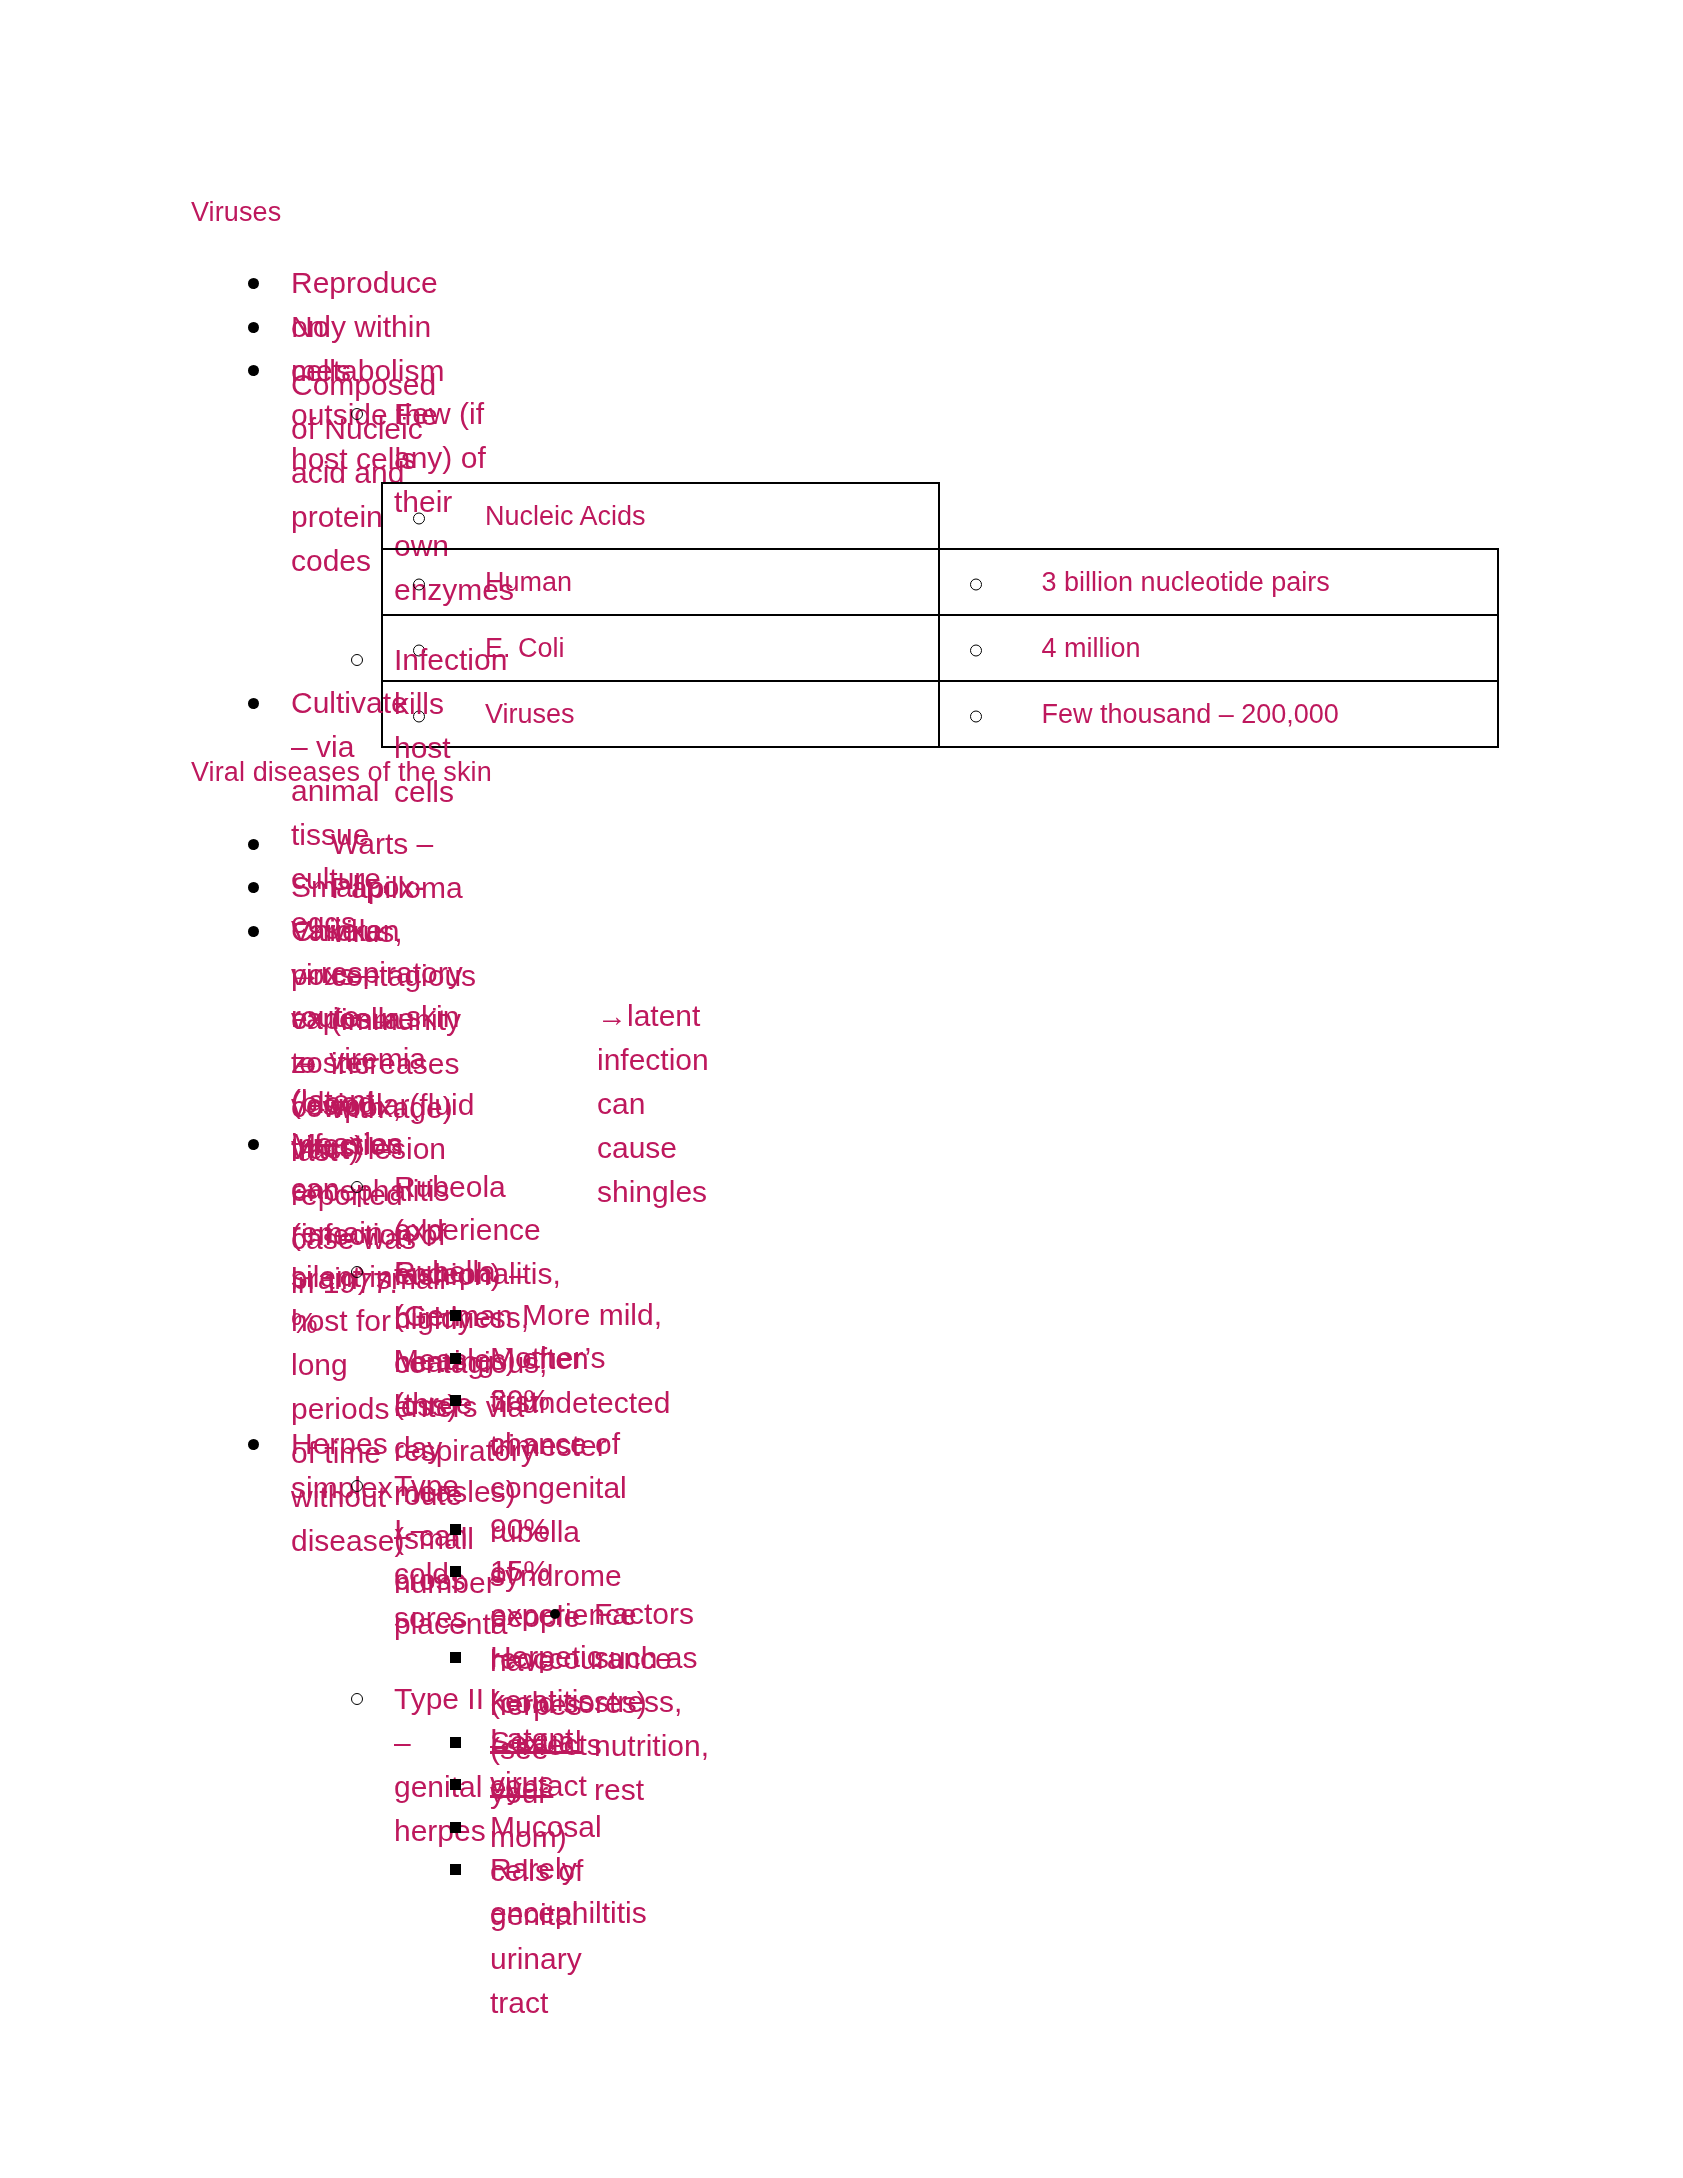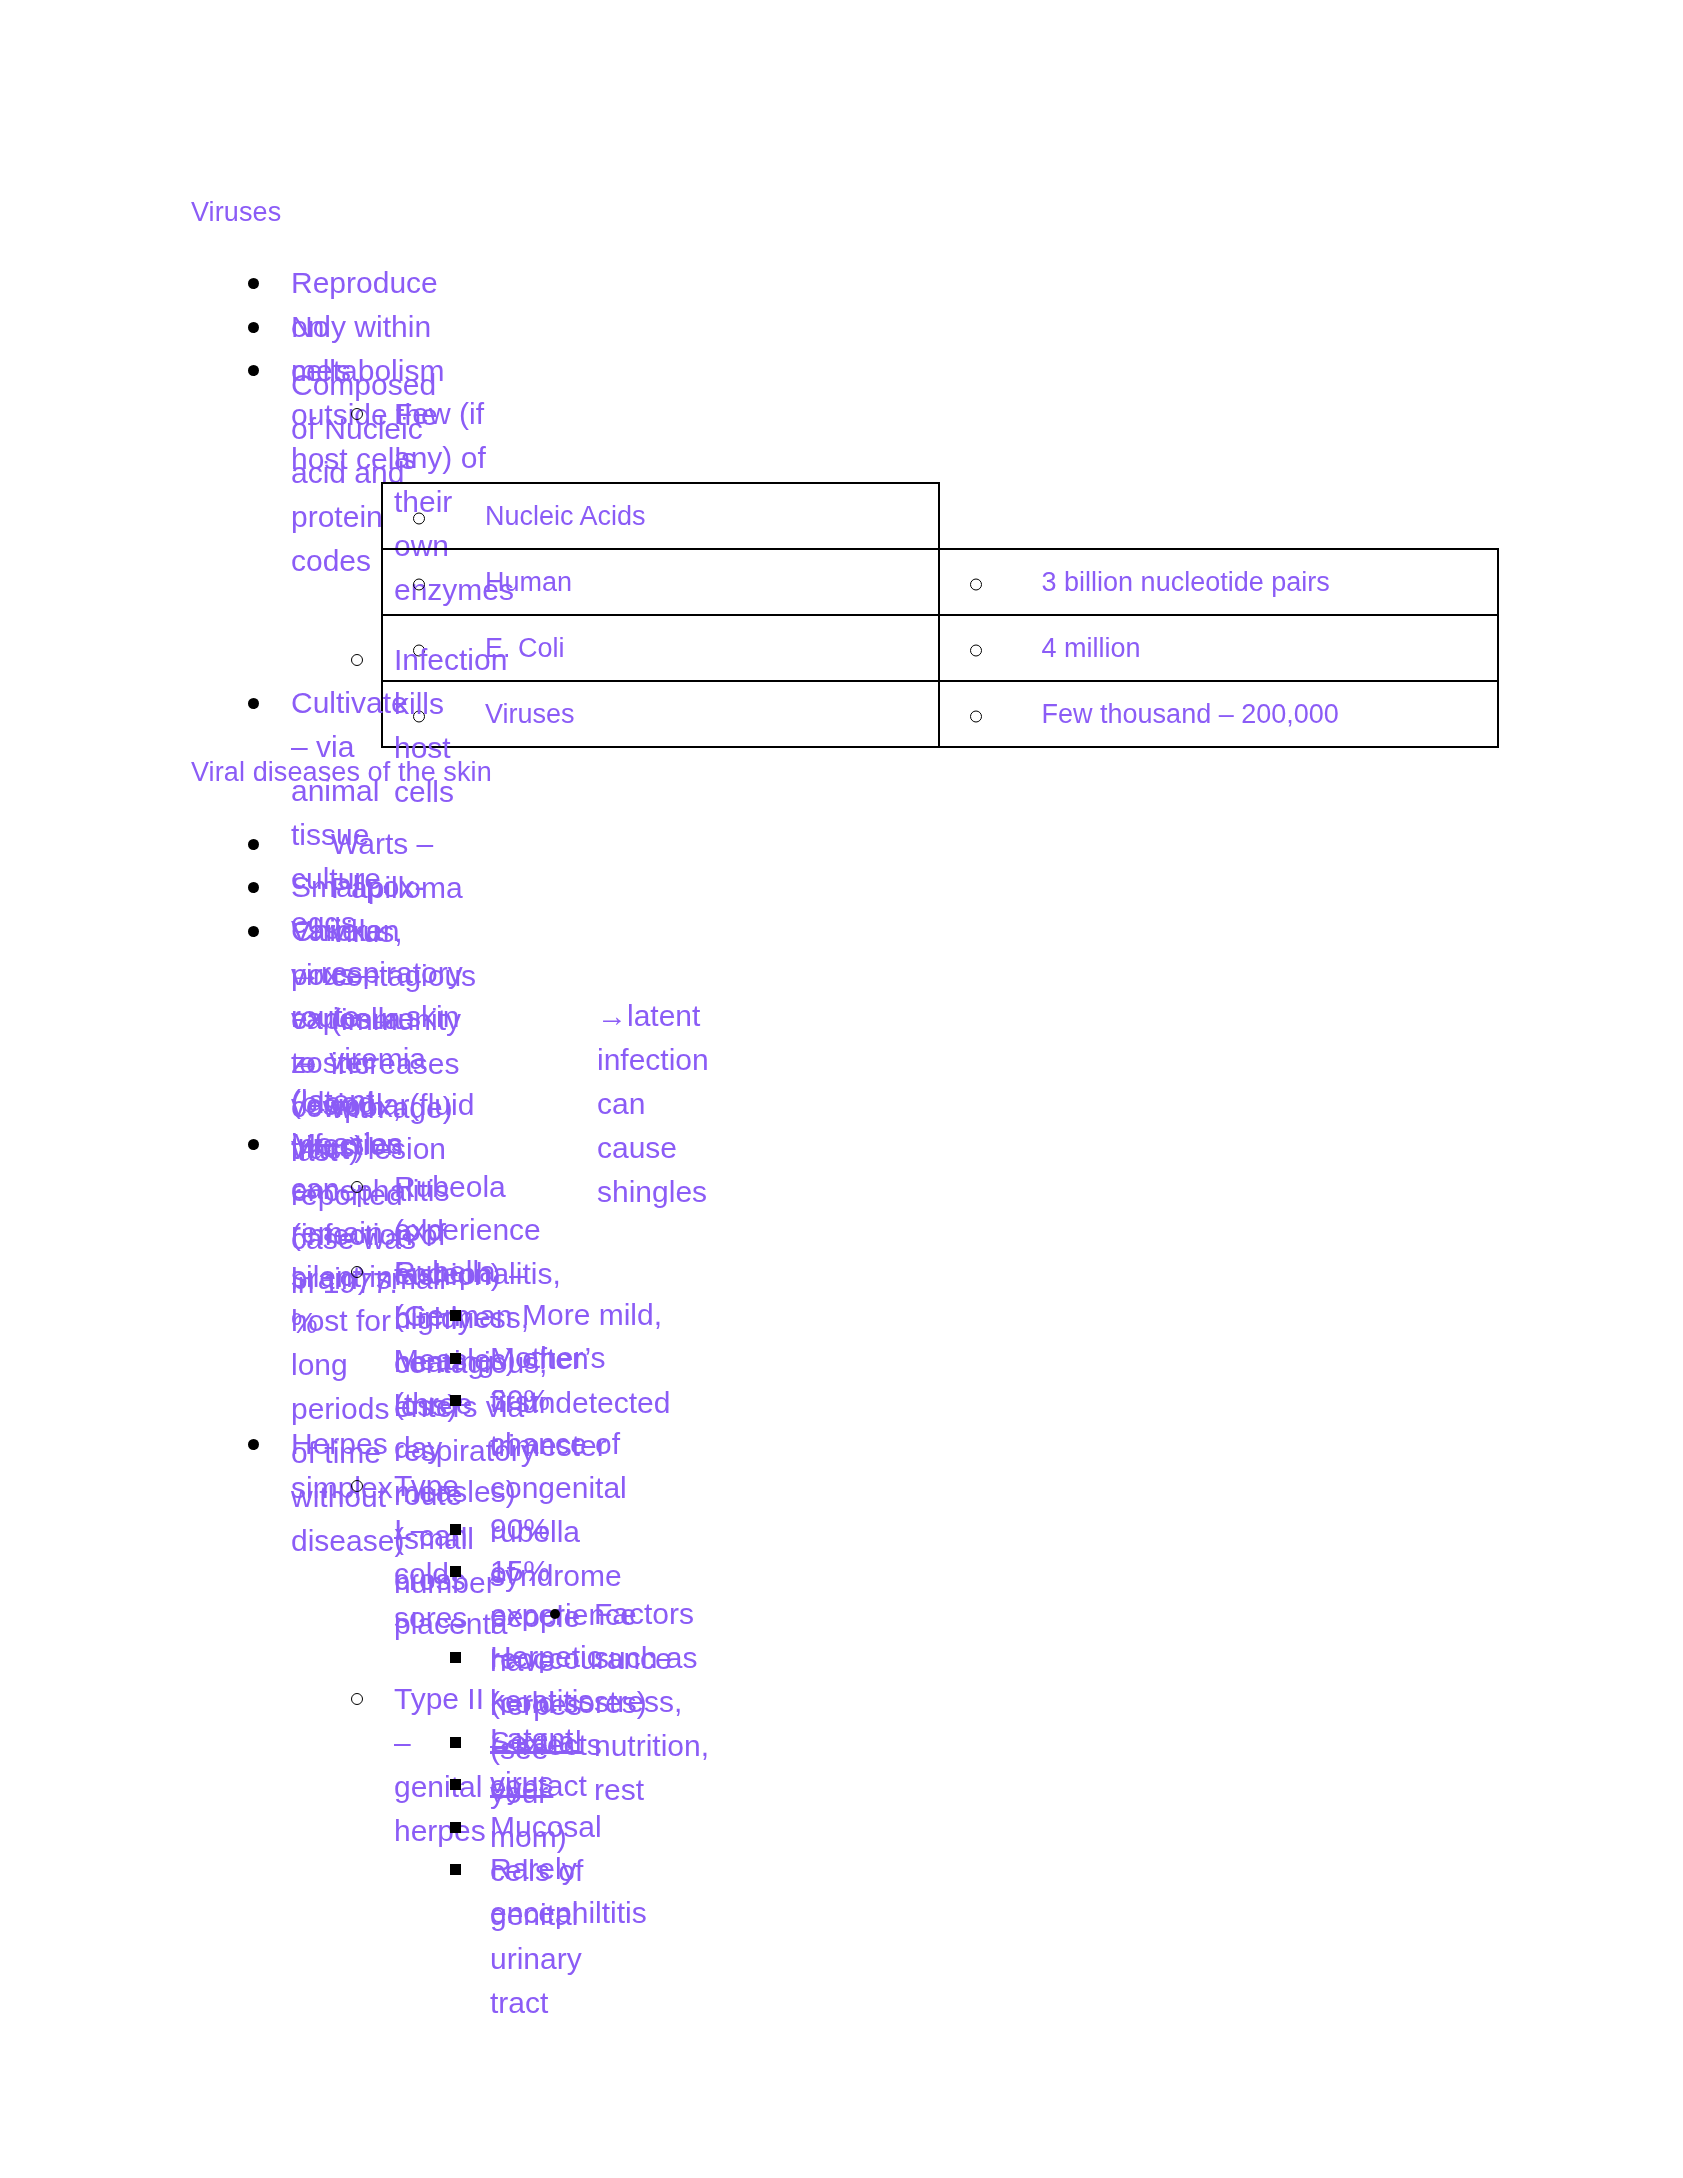--- a/index.html
+++ b/index.html
@@ -7,21 +7,21 @@
     margin: 0;
     padding: 0;
     background: #ffffff;
   }
   .page {
     position: relative;
     width: 1683px;
     height: 2178px;
     background: #ffffff;
     font-family: "Liberation Sans", sans-serif;
-    color: #8b5cf6;
+    color: #be185d;
     overflow: hidden;
   }
 
   
   .heading {
     position: absolute;
     font-size: 27px;
     line-height: 44px;
     white-space: pre;
     letter-spacing: 0.1px;

